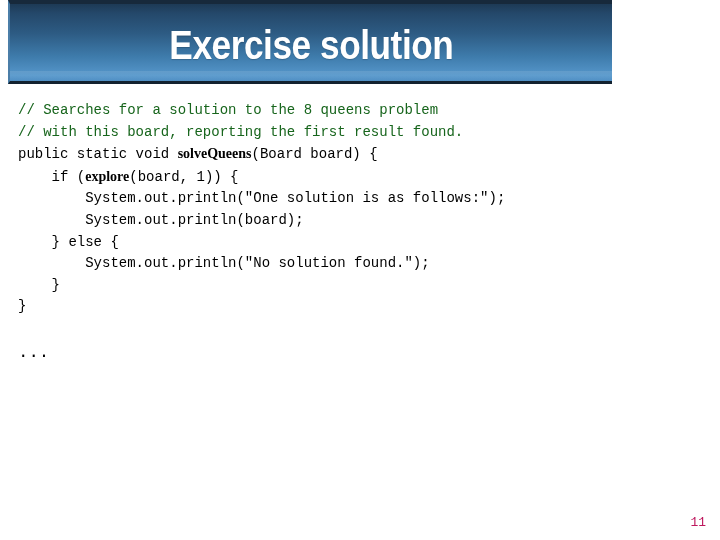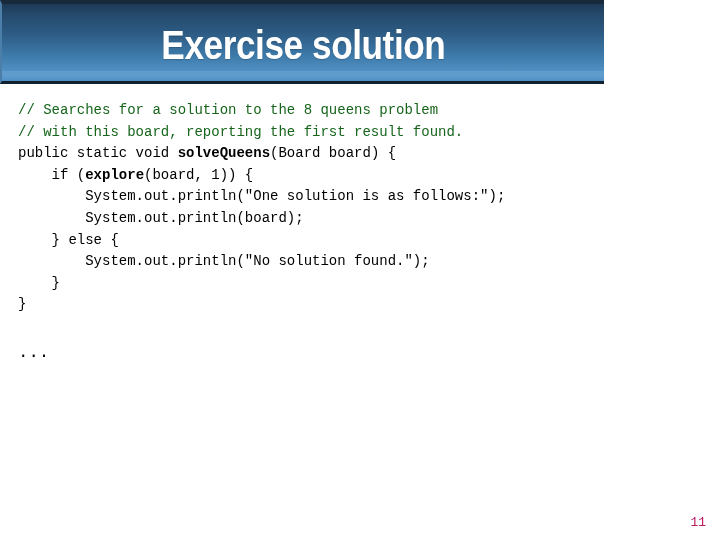--- a/index.html
+++ b/index.html
@@ -11,21 +11,21 @@
     width: 720px;
     height: 540px;
     position: relative;
     overflow: hidden;
     font-family: "Liberation Sans", sans-serif;
   }
 
   
   #title-banner {
     position: absolute;
-    left: 0;
+    left: 8px;
     top: 0;
     width: 604px;
     height: 84px;
     box-sizing: border-box;
     background: linear-gradient(to bottom,
                 #1d3a55 0%,
                 #24486a 12%,
                 #2d5b83 38%,
                 #3e7bab 68%,
                 #5697cb 93%,
@@ -73,21 +73,21 @@
     line-height: 21.6px;
     color: #000000;
     white-space: pre;
     letter-spacing: 0px;
   }
   .code-line {
     white-space: pre;
     min-height: 21.6px;
   }
   .tok-comment { color: #17651c; }
-  .tok-bold { font-weight: bold; }
+  .tok-bold { font-weight: bold; font-family: Liberation Serif, serif; }
   .tok-plain { color: #000000; margin-top: 32px; }
 
   #ellipsis-line {
     position: absolute;
     left: 18px;
     top: 342px;
     font-family: "Liberation Mono", "DejaVu Sans Mono", monospace;
     font-size: 17.4px;
     line-height: 21.6px;
     color: #000000;

